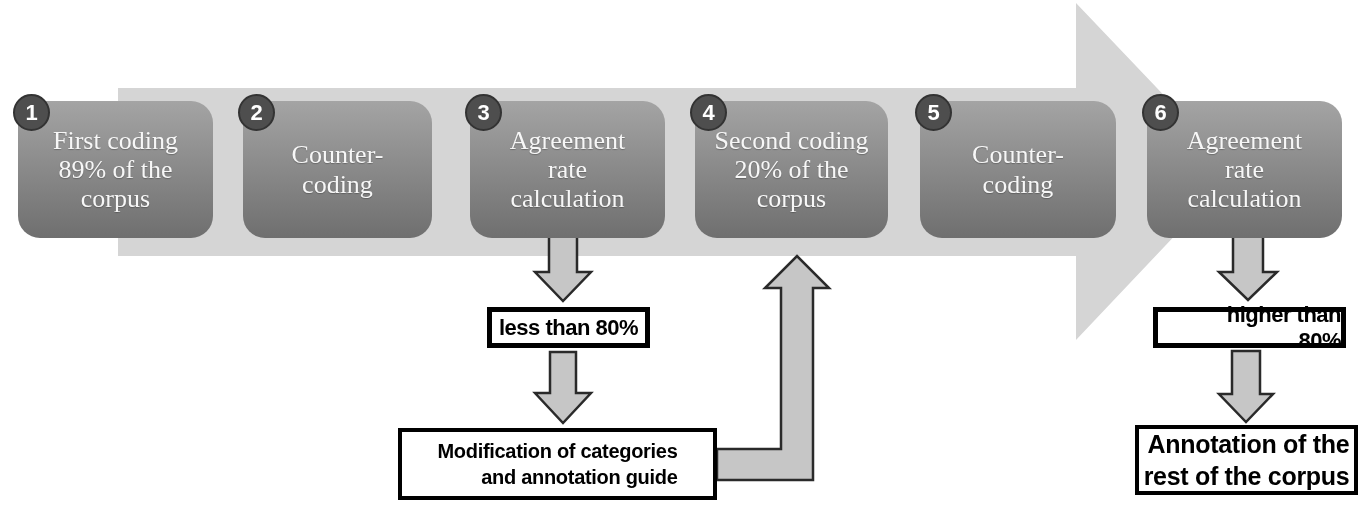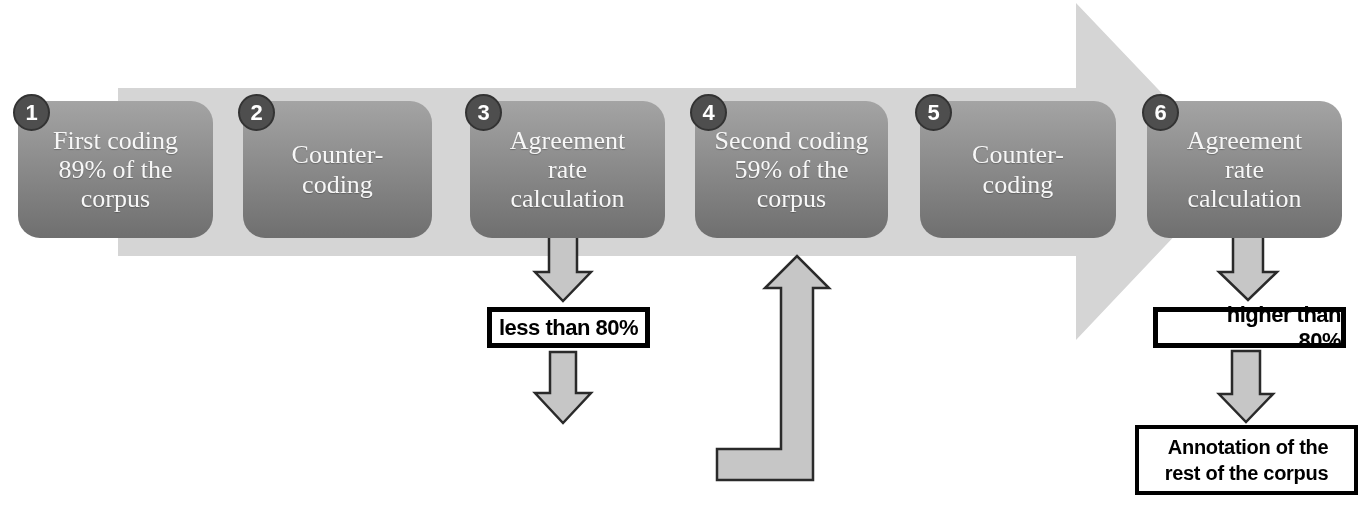--- a/index.html
+++ b/index.html
@@ -73,21 +73,21 @@
     align-items: center;
     justify-content: center;
     text-align: right;
     white-space: pre-line;
     font-weight: 700;
     z-index: 2;
   }
   .callout-less   { left: 487px;  top: 307px; width: 163px; height: 41px; border-width: 5px; font-size: 22px; letter-spacing: -0.5px; }
   .callout-higher { left: 1153px; top: 307px; width: 193px; height: 41px; border-width: 5px; font-size: 22px; letter-spacing: -0.5px; padding-left: 36px; }
   .callout-mod    { left: 398px;  top: 428px; width: 319px; height: 72px; font-size: 20px; line-height: 1.3; letter-spacing: -0.3px; }
-  .callout-annot  { left: 1135px; top: 425px; width: 223px; height: 70px; font-size: 20px; line-height: 1.3; letter-spacing: -0.3px; }
+  .callout-annot  { left: 1135px; top: 425px; width: 223px; height: 70px; font-size: 25px; line-height: 1.3; letter-spacing: -0.3px; }
 </style>
 </head>
 <body>
 
 <div class="stage">
 
   <svg class="arrow-layer" viewBox="0 0 1370 514" xmlns="http://www.w3.org/2000/svg">
 
     <polygon points="118,88 1076,88 1076,3 1236,171 1076,340 1076,256 118,256" fill="#d5d5d5"></polygon>
 
@@ -118,38 +118,40 @@
   <div class="step s3">
     <div class="badge">3</div>
     <div class="step-label">Agreement
 rate
 calculation</div>
   </div>
 
   <div class="step s4">
     <div class="badge">4</div>
     <div class="step-label">Second coding
-59% of the
+20% of the
 corpus</div>
   </div>
 
   <div class="step s5">
     <div class="badge">5</div>
     <div class="step-label">Counter-
 coding</div>
   </div>
 
   <div class="step s6">
     <div class="badge">6</div>
     <div class="step-label">Agreement
 rate
 calculation</div>
   </div>
 
   <div class="callout callout-less">less than 80%</div>
 
+  <div class="callout callout-mod">Modification of categories
+and annotation guide</div>
 
   <div class="callout callout-higher">higher than 80%</div>
 
   <div class="callout callout-annot">Annotation of the
 rest of the corpus</div>
 
 </div>
 
 </body></html>

